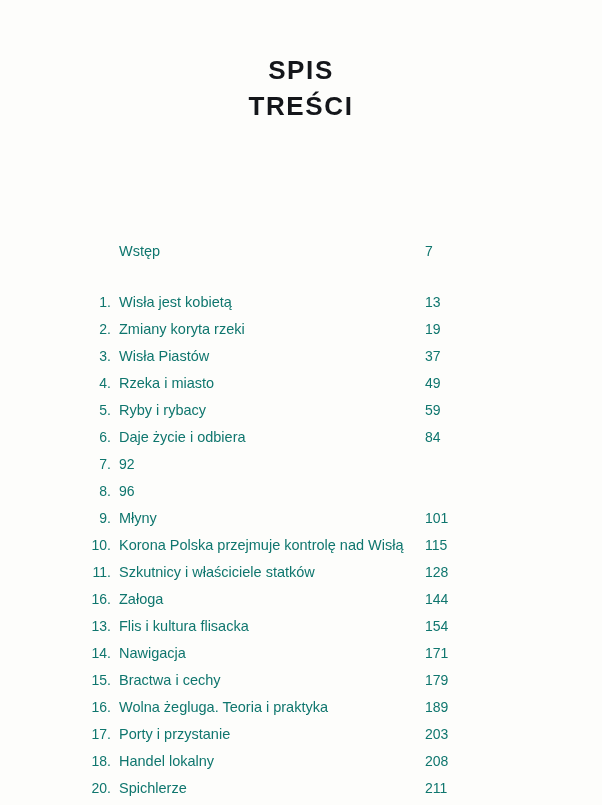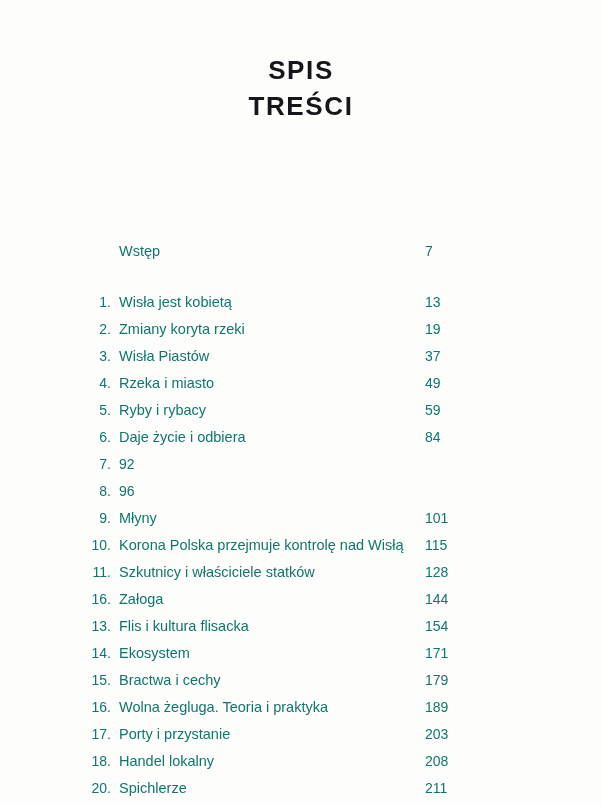--- a/index.html
+++ b/index.html
@@ -151,21 +151,21 @@
       <span class="label">Załoga</span>
       <span class="page-no">144</span>
     </div>
     <div class="entry">
       <span class="num">13.</span>
       <span class="label">Flis i kultura flisacka</span>
       <span class="page-no">154</span>
     </div>
     <div class="entry">
       <span class="num">14.</span>
-      <span class="label">Ekosystem</span>
+      <span class="label">Nawigacja</span>
       <span class="page-no">171</span>
     </div>
     <div class="entry">
       <span class="num">15.</span>
       <span class="label">Bractwa i cechy</span>
       <span class="page-no">179</span>
     </div>
     <div class="entry">
       <span class="num">16.</span>
       <span class="label">Wolna żegluga. Teoria i praktyka</span>

